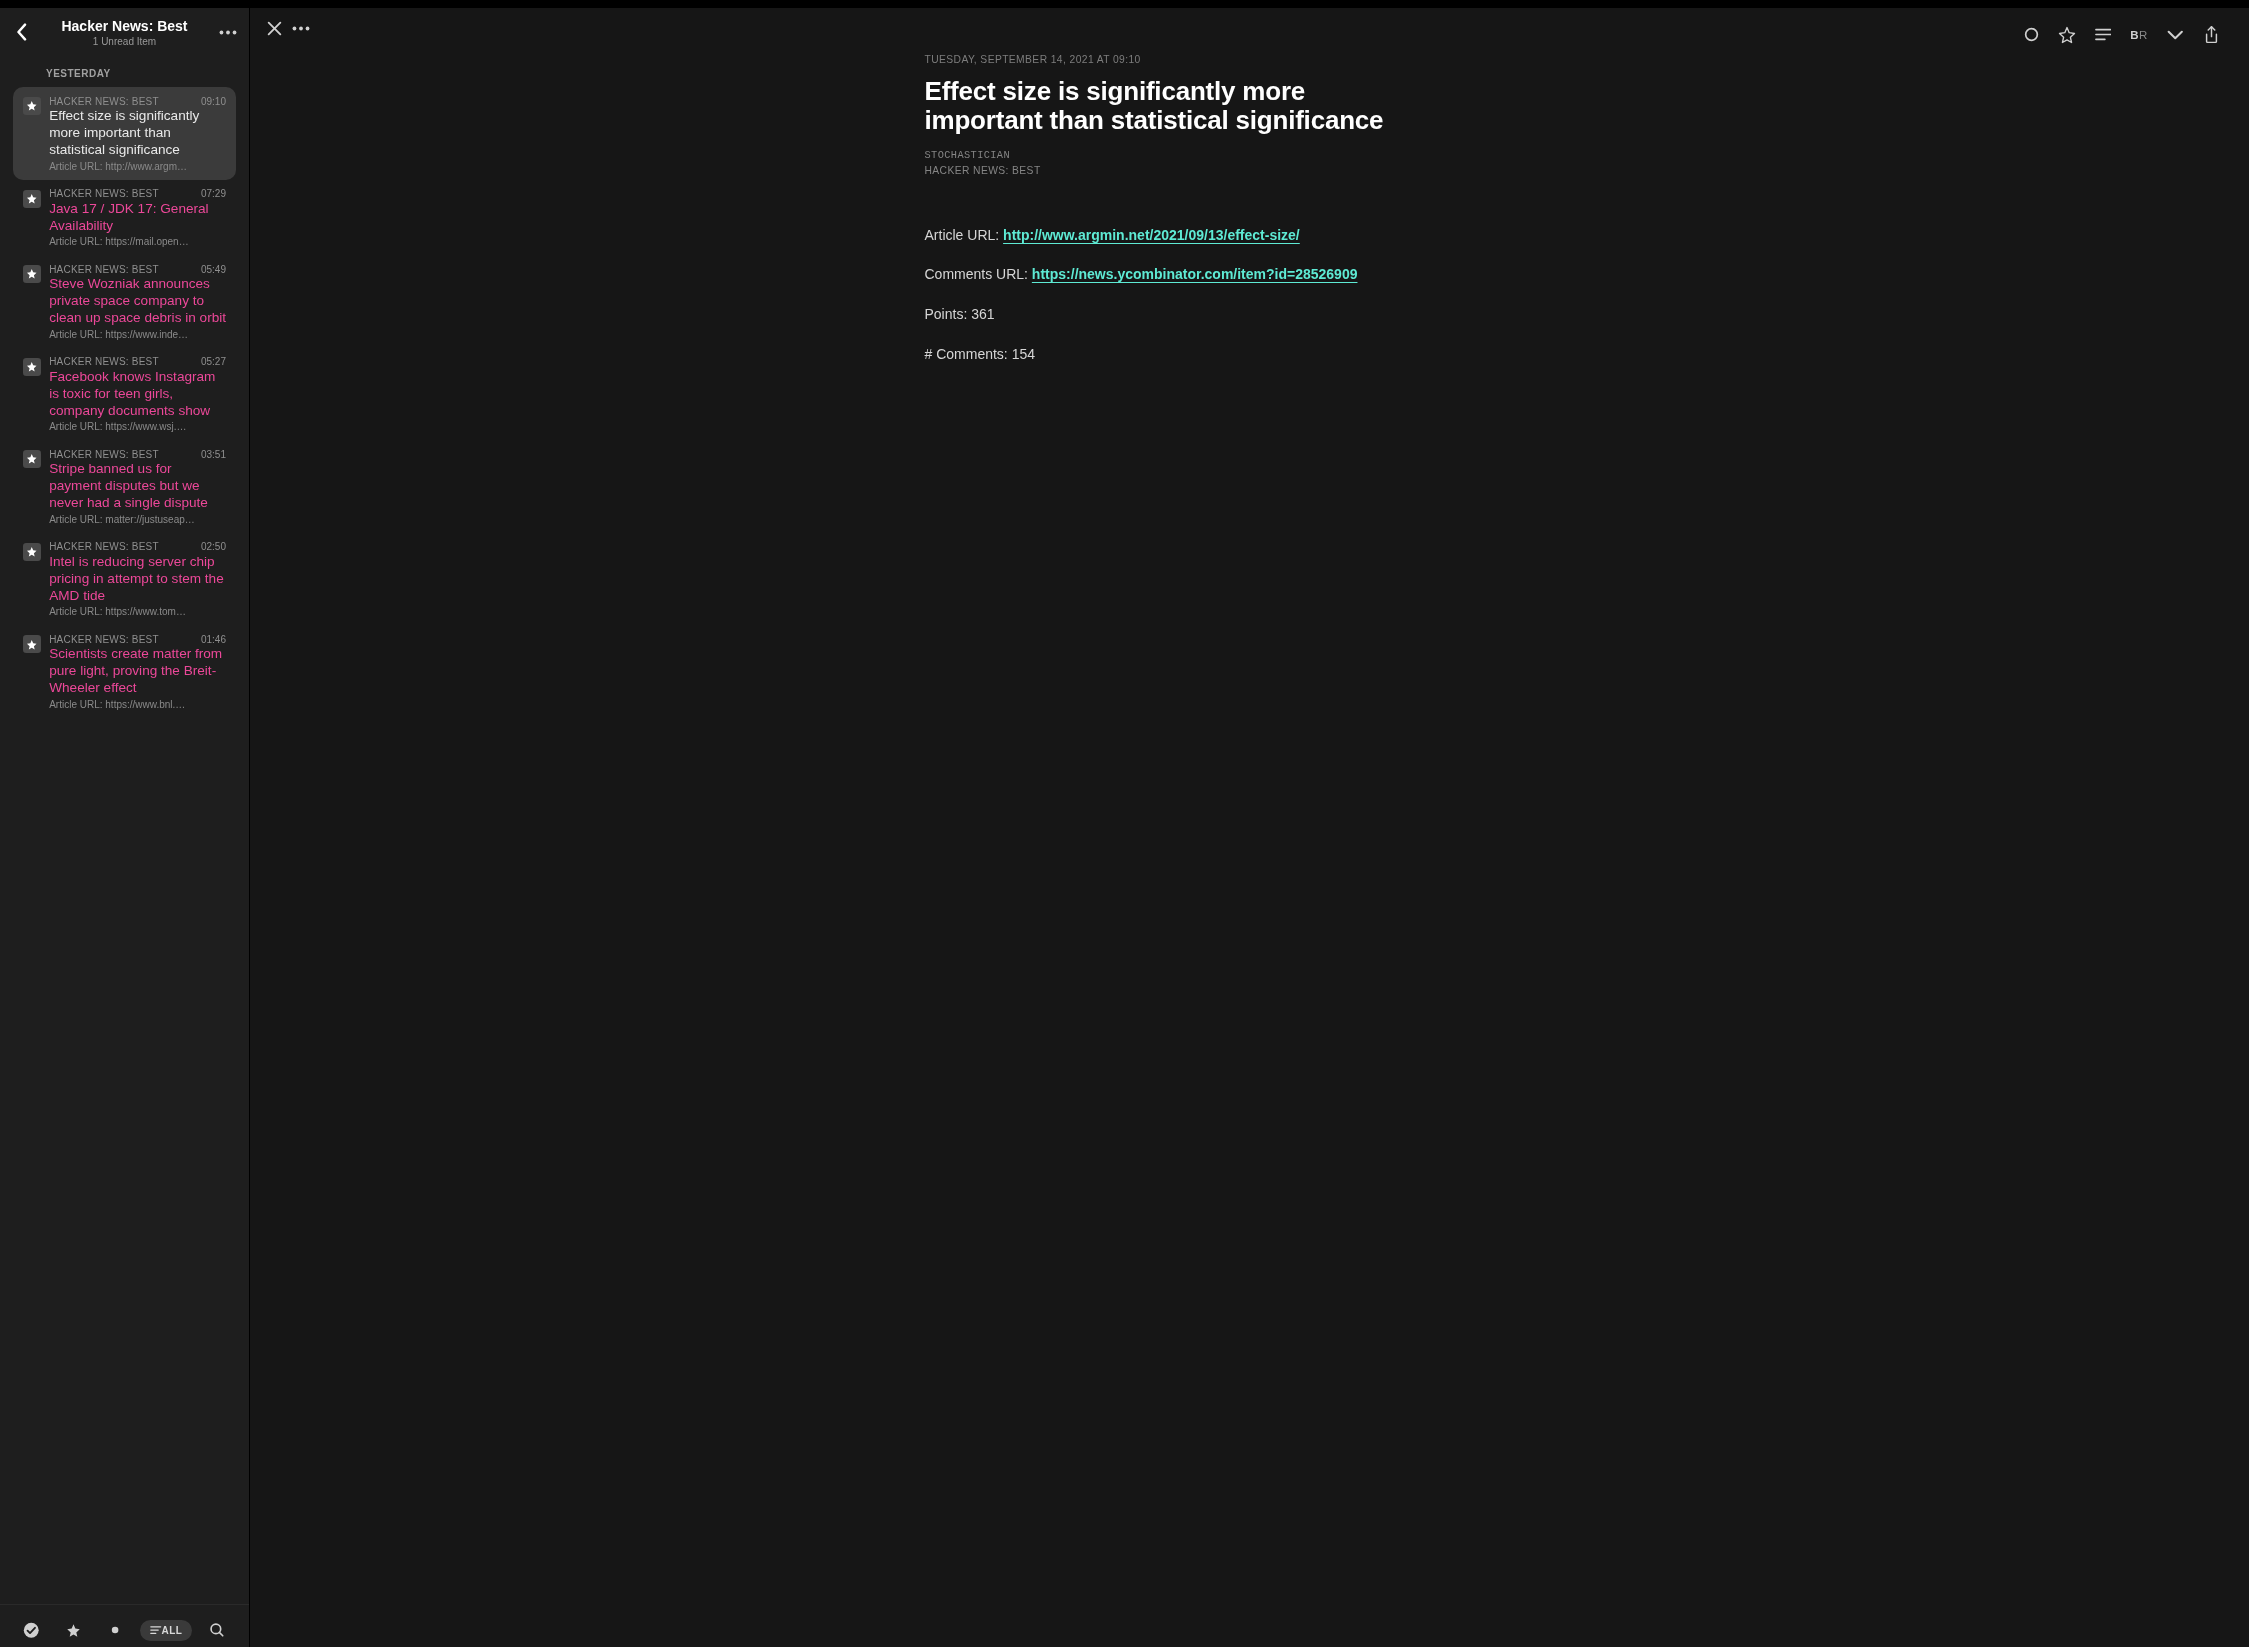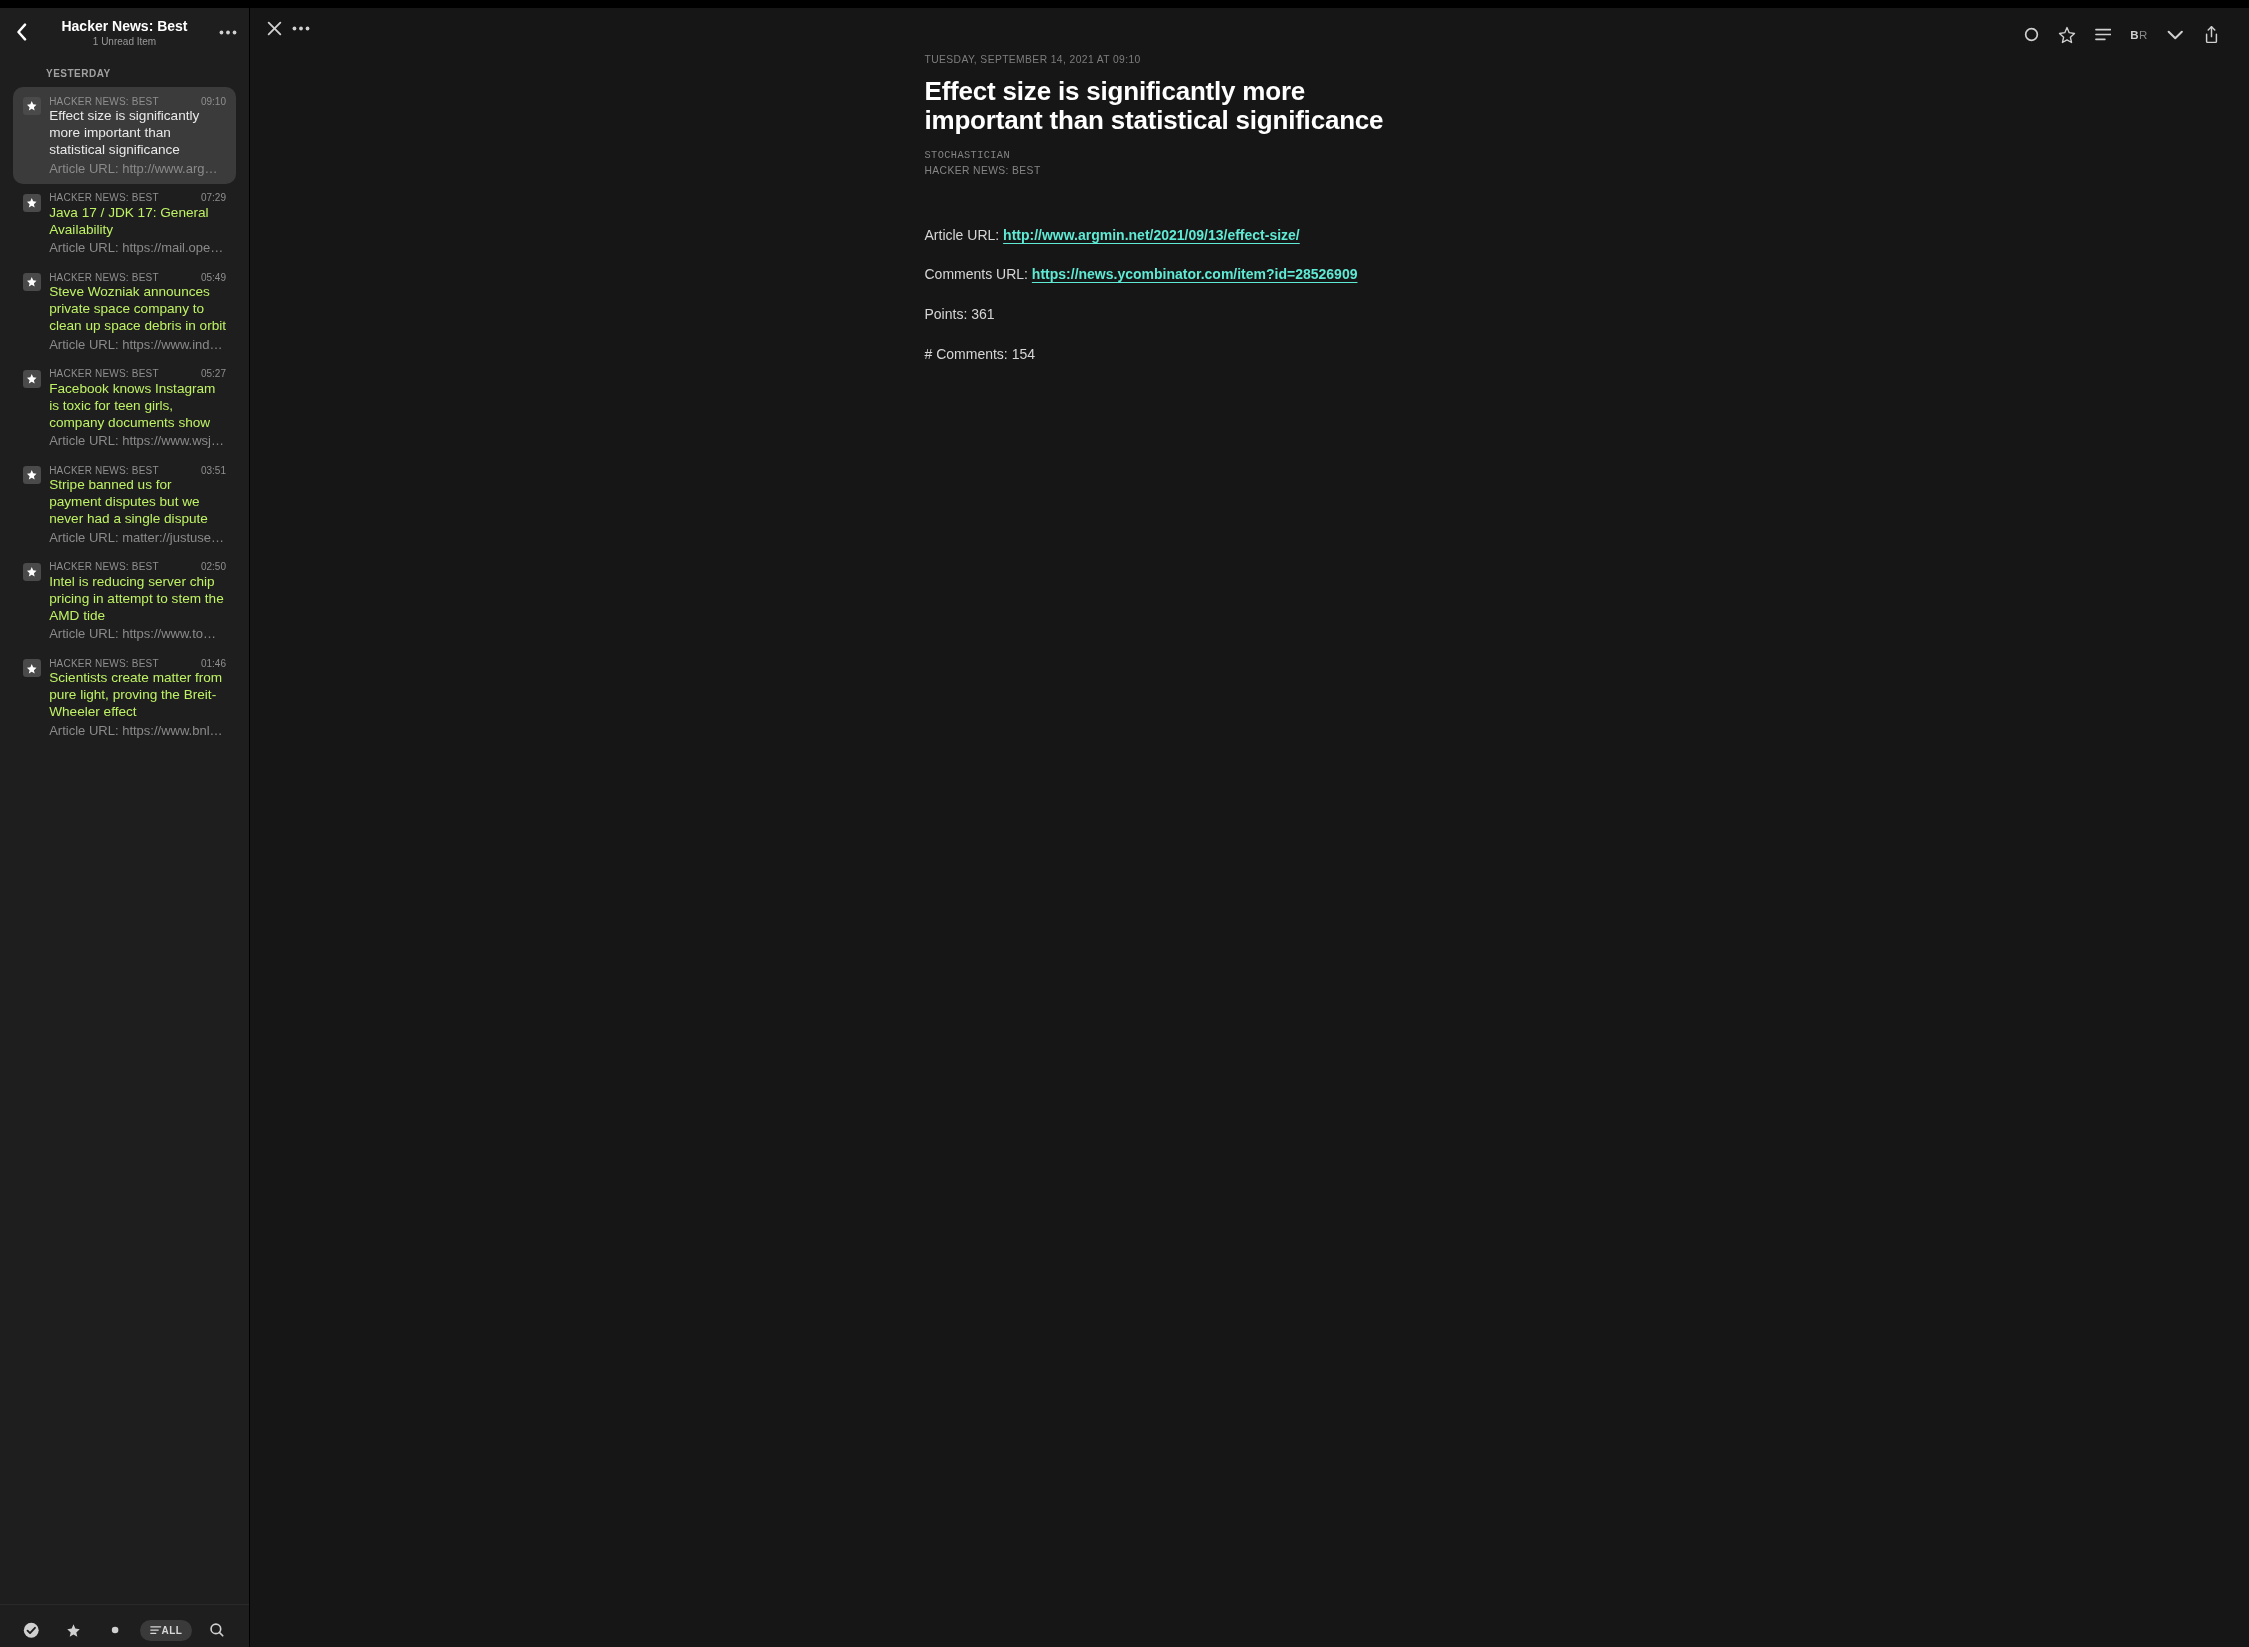--- a/index.html
+++ b/index.html
@@ -17,23 +17,23 @@
 
 .section-label { font-size: 10px; font-weight: 600; letter-spacing: 0.5px; color: #a1a1a1; padding: 15px 46px 8.2px 46px; }
 
 .list { flex: 1; overflow: hidden; padding: 0 13px; }
 .item { display: flex; gap: 8.2px; padding: 8.2px 10px; border-radius: 10px; cursor: pointer; }
 .item.selected { background: #3b3b3b; }
 .item .star-box { width: 18px; height: 18px; background: #4a4a4a; border-radius: 3.3px; display:flex; align-items:center; justify-content:center; flex-shrink: 0; margin-top: 1.6px; }
 .item .body { flex: 1; min-width: 0; }
 .meta-row { display:flex; justify-content: space-between; gap: 6.6px; font-size: 10px; color: #8f8f8f; }
 .meta-row .feed { letter-spacing: 0.2px; font-weight: 500; }
-.item-title { font-size: 13.6px; line-height: 1.25; color: #bef264; margin-top: 1.6px; }
+.item-title { font-size: 13.6px; line-height: 1.25; color: #ec4899; margin-top: 1.6px; }
 .item.selected .item-title { color: #e9e9e9; }
-.item-snippet { font-size: 13px; color: #8a8a8a; margin-top: 1.6px; white-space: nowrap; overflow: hidden; text-overflow: ellipsis; }
+.item-snippet { font-size: 10px; color: #8a8a8a; margin-top: 1.6px; white-space: nowrap; overflow: hidden; text-overflow: ellipsis; }
 
 .sidebar-bottom { height: 51px; display:flex; align-items:center; justify-content: space-between; padding: 0 15px; border-top: 0.8px solid #2a2a2a; }
 .sb-btn { width: 33px; height: 33px; display:flex; align-items:center; justify-content:center; color: #d0d0d0; }
 .pill { display:flex; align-items:center; background:#3a3a3a; border-radius: 13px; padding: 5px 10px; color:#d8d8d8; font-size: 10px; font-weight: 600; letter-spacing: 0.4px;}
 .pill svg { flex-shrink:0; }
 
 
 .content { flex: 1; background: #161616; display: flex; flex-direction: row; position: relative; }
 .content-topbar { height: 40px; display: flex; align-items:center; justify-content: space-between; padding: 0 11.5px; }
 .content-topbar .icon-btn { width: 26px; height: 26px; display:flex; align-items:center; justify-content:center; color:#d0d0d0; }

